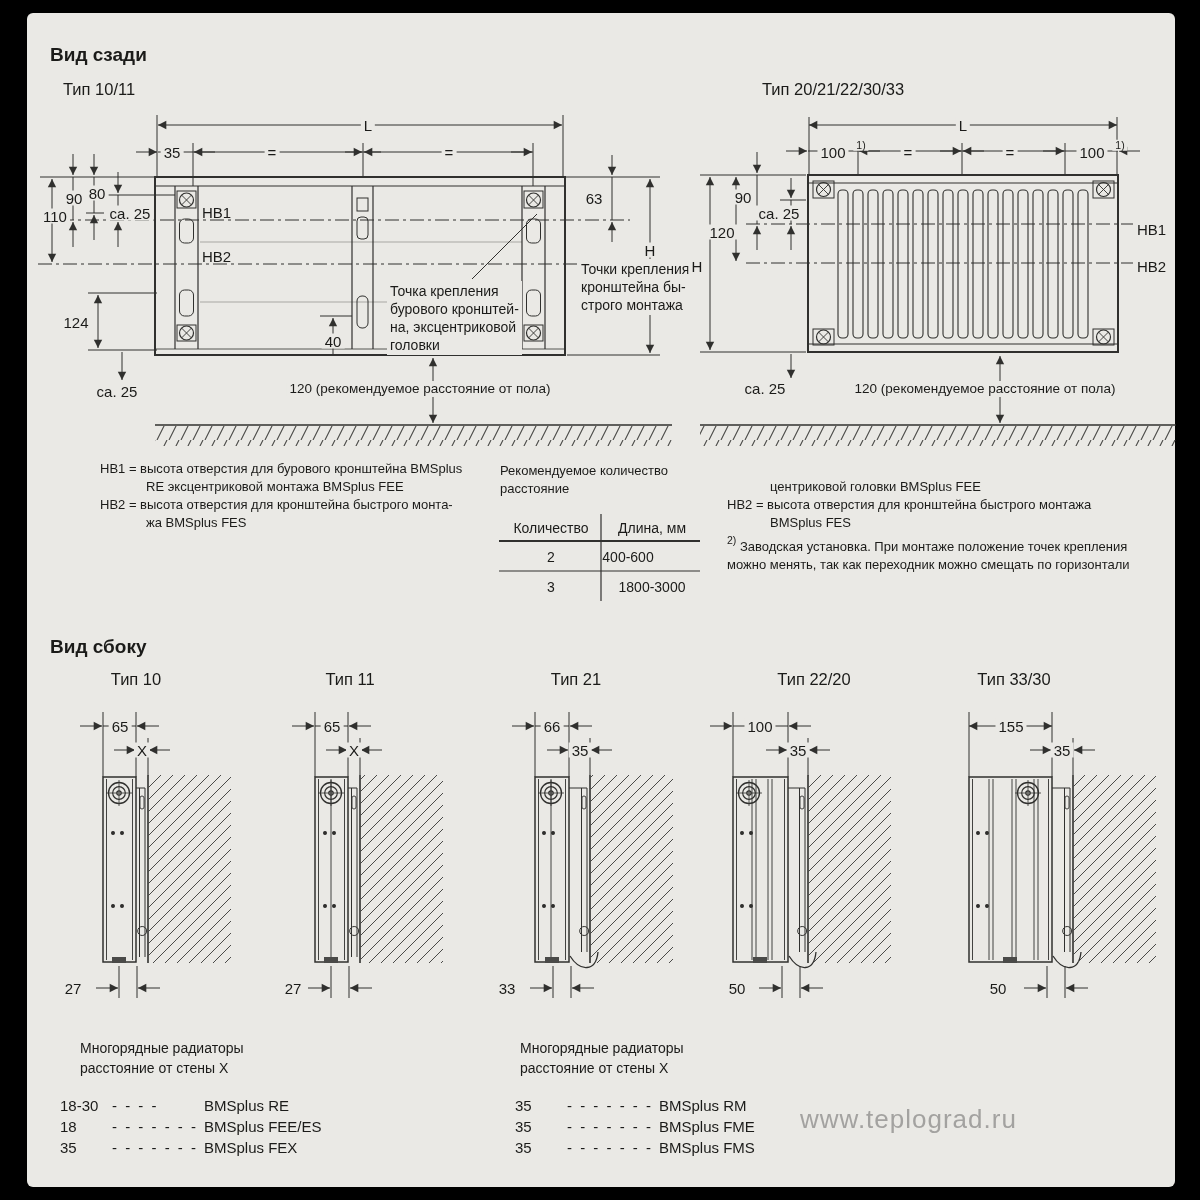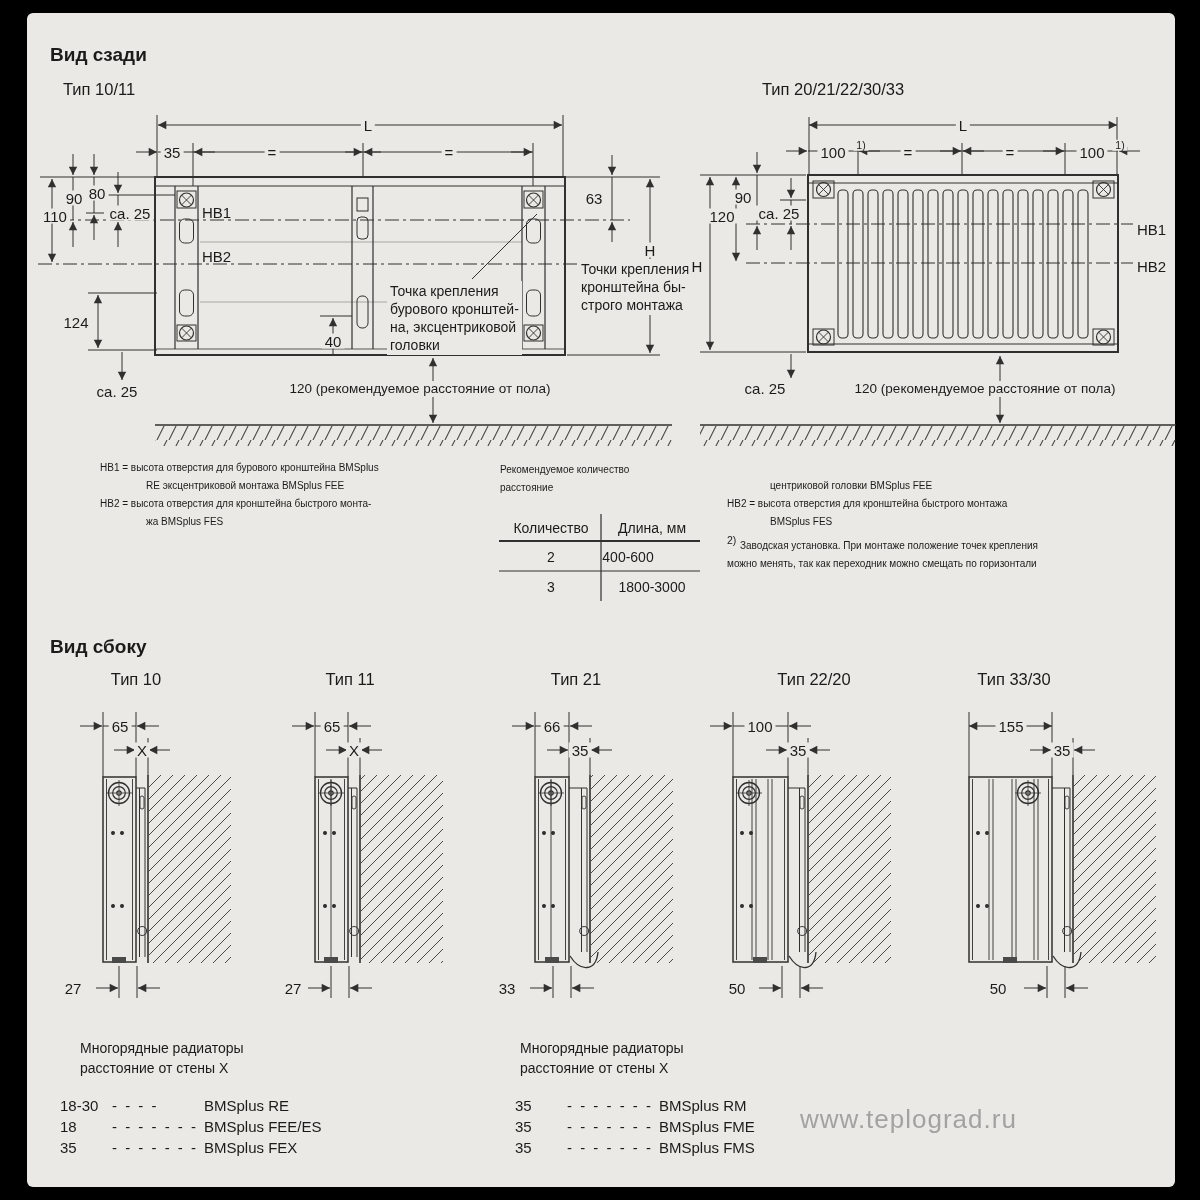--- a/index.html
+++ b/index.html
@@ -6,21 +6,21 @@
   .page{position:relative;width:1200px;height:1200px;background:#000;
         font-family:"Liberation Sans",sans-serif;color:#1b1b19;overflow:hidden;}
   .page svg{position:absolute;left:0;top:0;}
   .lb{position:absolute;transform:translate(-50%,-50%);font-size:15px;line-height:1;white-space:nowrap;}
   .la{position:absolute;transform:translateY(-50%);font-size:15px;line-height:1;white-space:nowrap;}
   .bg{background:#eae9e5;padding:0 3px;}
   .hd{position:absolute;transform:translateY(-50%);font-size:19px;font-weight:bold;white-space:nowrap;}
   .ty{font-size:16.5px;}
   .sup{font-size:10.5px;}
   .fl{font-size:13.5px;}
-  .lg{font-size:10px;}
+  .lg{font-size:13px;}
   .tb{font-size:14px;}
   .nt{position:absolute;font-size:14px;line-height:18px;background:#eae9e5;padding:1px 3px;white-space:nowrap;}
   .row{position:absolute;display:flex;font-size:15px;white-space:nowrap;}
   .rv{width:52px;}
   .rd{width:92px;letter-spacing:2px;}
   .wm{position:absolute;font-size:26px;color:#a3a2a0;letter-spacing:1px;white-space:nowrap;}
 </style>
 </head>
 <body>
 
@@ -463,21 +463,21 @@
 <span class="lb fl bg" style="left:420px;top:389px">120 (рекомендуемое расстояние от пола)</span>
 
 <span class="lb bg" style="left:963px;top:125px">L</span>
 <span class="lb bg" style="left:833px;top:152px">100</span>
 <span class="lb bg sup" style="left:861px;top:145px">1)</span>
 <span class="lb bg" style="left:908px;top:152px">=</span>
 <span class="lb bg" style="left:1010px;top:152px">=</span>
 <span class="lb bg" style="left:1092px;top:152px">100</span>
 <span class="lb bg sup" style="left:1120px;top:145px">1)</span>
 <span class="lb bg" style="left:743px;top:197px">90</span>
-<span class="lb bg" style="left:722px;top:216px">120</span>
+<span class="lb bg" style="left:722px;top:232px">120</span>
 <span class="lb bg" style="left:779px;top:213px">ca. 25</span>
 <span class="lb bg" style="left:697px;top:266px">H</span>
 <span class="la" style="left:1137px;top:229px">HB1</span>
 <span class="la" style="left:1137px;top:266px">HB2</span>
 <span class="lb" style="left:765px;top:388px">ca. 25</span>
 <span class="lb fl bg" style="left:985px;top:389px">120 (рекомендуемое расстояние от пола)</span>
 
 <span class="la lg" style="left:100px;top:468px">HB1 = высота отверстия для бурового кронштейна BMSplus</span>
 <span class="la lg" style="left:146px;top:486px">RE эксцентриковой монтажа BMSplus FEE</span>
 <span class="la lg" style="left:100px;top:504px">HB2 = высота отверстия для кронштейна быстрого монта-</span>

